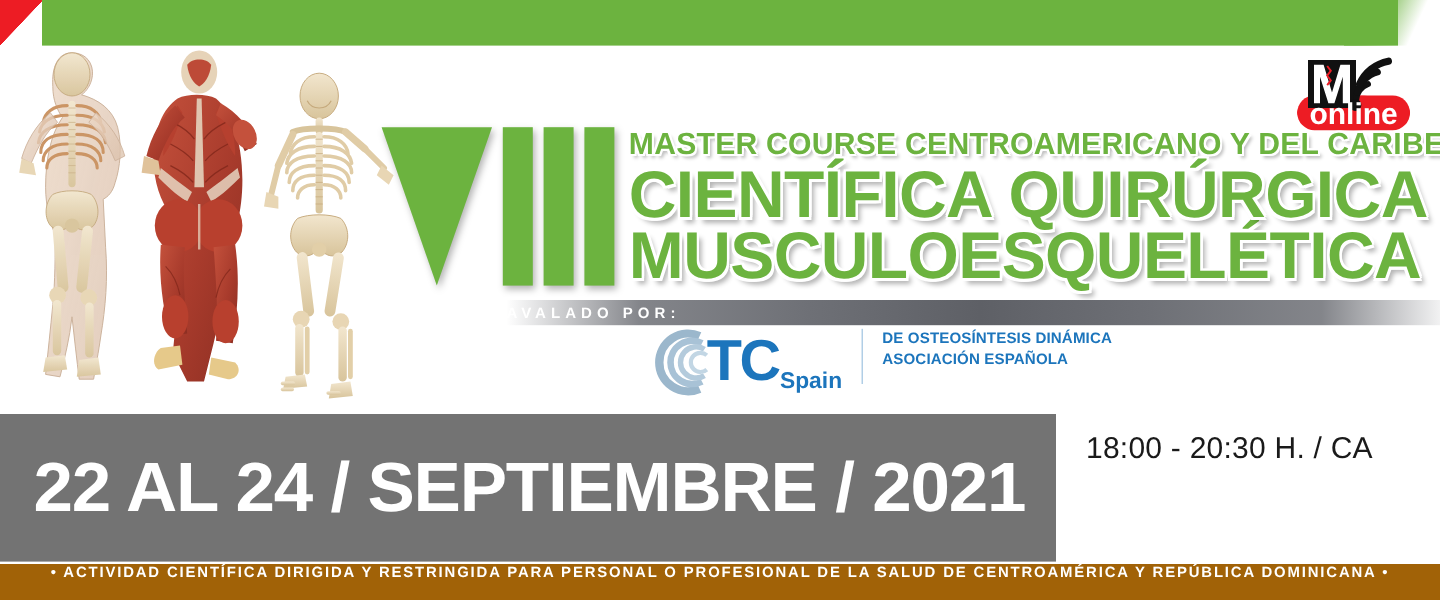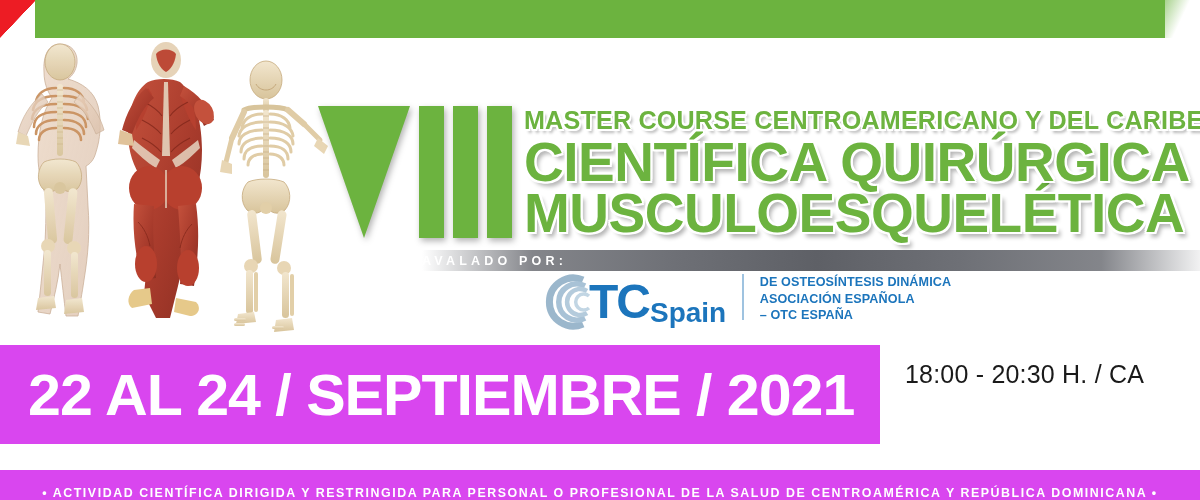--- a/index.html
+++ b/index.html
@@ -164,21 +164,21 @@
   .otc-arcs { display:block; }
   .otc-tc {
     font-size: 48px;
     font-weight: bold;
     color: #1C75BC;
     line-height: 1;
     letter-spacing: -2px;
     margin-left: -6px;
   }
   .otc-spain {
-    font-size: 28px;
+    font-size: 19px;
     font-weight: bold;
     color: #1C75BC;
     line-height: 1;
     align-self: flex-end;
     margin-bottom: 3px;
     margin-left: 1px;
   }
   .otc-divider {
     width: 1.5px;
     height: 46px;
@@ -192,22 +192,22 @@
     line-height: 1.32;
     letter-spacing: 0.1px;
   }
 
   
   .date-bar {
     position: absolute;
     left: 0;
     top: 345px;
     width: 880px;
-    height: 99px;
-    background: #d946ef;
+    height: 123px;
+    background: #737373;
     display: flex;
     align-items: center;
   }
   .date-text {
     color: #ffffff;
     font-size: 58px;
     font-weight: bold;
     letter-spacing: -1px;
     margin-left: 28px;
     white-space: nowrap;
@@ -230,42 +230,62 @@
     letter-spacing: 0.2px;
   }
 
   
   .bottom-green {
     position: absolute;
     left: 0;
     top: 470px;
     width: 1200px;
     height: 30px;
-    background: #d946ef;
+    background: #a16207;
     display: flex;
-    align-items: flex-end;
+    align-items: flex-start;
     justify-content: center;
   }
   .bottom-text {
     color: #ffffff;
     font-size: 12.4px;
     font-weight: bold;
     letter-spacing: 1.55px;
     white-space: nowrap;
   }
 </style>
 </head>
 <body>
 
 <div class="banner">
 
   <div class="top-red-block"></div>
   <div class="top-green"></div>
   <div class="top-green-fade"></div>
 
+  <div class="ms-logo">
+    <svg width="104" height="66" viewBox="0 0 104 66">
+
+      <ellipse cx="50" cy="50" rx="47" ry="14.5" fill="#ED1C24"></ellipse>
+      <rect x="3" y="35.5" width="94" height="29" rx="14.5" fill="#ED1C24"></rect>
+
+      <rect x="12" y="6" width="40" height="40" fill="#111111"></rect>
+
+      <polygon points="17,10 25,10 32,33 39,10 47,10 47,42 41,42 41,20 34,42 29,42 22,20 22,42 17,42" fill="#FFFFFF"></polygon>
+
+      <polyline points="28,11 31,15 28,19 31,23 28,27" fill="none" stroke="#ED1C24" stroke-width="1.6"></polyline>
+
+      <path d="M52,40 A16,16 0 0 1 62,26" fill="none" stroke="#111111" stroke-width="5" stroke-linecap="round"></path>
+      <path d="M53,33 A24,24 0 0 1 70,16" fill="none" stroke="#111111" stroke-width="5.5" stroke-linecap="round"></path>
+      <path d="M55,26 A33,33 0 0 1 79,7" fill="none" stroke="#111111" stroke-width="6" stroke-linecap="round"></path>
+      <circle cx="51.5" cy="43.5" r="5" fill="#111111"></circle>
+
+      <text x="50" y="59" font-family="Liberation Sans, sans-serif" font-size="25" font-weight="bold" fill="#FFFFFF" text-anchor="middle">online</text>
+    </svg>
+  </div>
 
   <div class="anatomy">
     <svg width="330" height="306" viewBox="0 0 330 306">
       <defs>
         <linearGradient id="boneG" x1="0" y1="0" x2="0" y2="1">
           <stop offset="0%" stop-color="#F2E6CE"></stop>
           <stop offset="100%" stop-color="#D8C49B"></stop>
         </linearGradient>
         <linearGradient id="muscleG" x1="0" y1="0" x2="1" y2="1">
           <stop offset="0%" stop-color="#C4513C"></stop>
@@ -489,21 +509,20 @@
           <path d="M56,22 A8,8 0 1 0 56,34" stroke="#C2D6E4" stroke-width="3.5"></path>
         </g>
       </svg>
       <span class="otc-tc">TC</span>
       <span class="otc-spain">Spain</span>
     </div>
     <div class="otc-divider"></div>
     <div class="otc-desc">
       <div>DE OSTEOSÍNTESIS DINÁMICA</div>
       <div>ASOCIACIÓN ESPAÑOLA</div>
-      <div>– OTC ESPAÑA</div>
     </div>
   </div>
 
   <div class="date-bar">
     <span class="date-text">22 AL 24 / SEPTIEMBRE / 2021</span>
   </div>
 
   <div class="schedule">
     <div class="sched-line">18:00 - 20:30 H.  / CA</div>
   </div>

